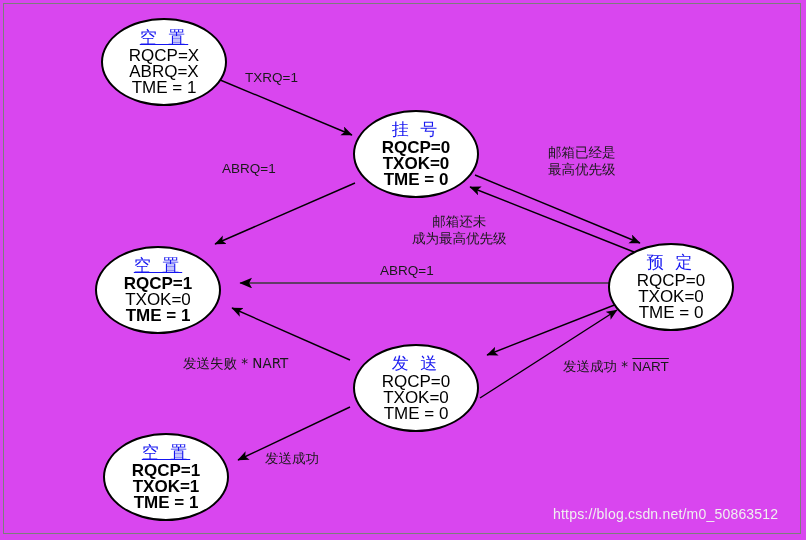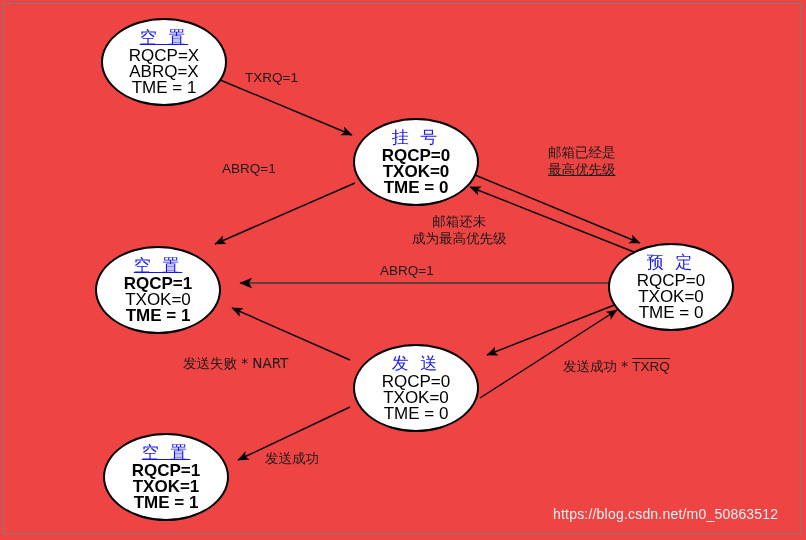--- a/index.html
+++ b/index.html
@@ -7,21 +7,21 @@
     padding: 0;
     background: #ffffff;
   }
   body {
     font-family: "Liberation Sans", "DejaVu Sans", sans-serif;
   }
   #canvas {
     position: relative;
     width: 806px;
     height: 540px;
-    background: #ef4444;
+    background: #d946ef;
     overflow: hidden;
   }
   #frame {
     position: absolute;
     left: 3px;
     top: 3px;
     width: 798px;
     height: 531px;
     border: 1px solid #7d7d7d;
     box-sizing: border-box;
@@ -127,21 +127,21 @@
     <line x1="350" y1="407" x2="238" y2="460" stroke="#000000" stroke-width="1.4" marker-end="url(#arrowhead)"></line>
   </svg>
 
   <div class="node" style="left:101px; top:18px; width:126px; height:88px;">
     <div class="node-title underlined">空 置</div>
     <div class="node-line">RQCP=X</div>
     <div class="node-line">ABRQ=X</div>
     <div class="node-line">TME = 1</div>
   </div>
 
-  <div class="node" style="left:353px; top:118px; width:126px; height:88px;">
+  <div class="node" style="left:353px; top:110px; width:126px; height:88px;">
     <div class="node-title">挂 号</div>
     <div class="node-line bold">RQCP=0</div>
     <div class="node-line bold">TXOK=0</div>
     <div class="node-line bold">TME = 0</div>
   </div>
 
   <div class="node" style="left:95px; top:246px; width:126px; height:88px;">
     <div class="node-title underlined">空 置</div>
     <div class="node-line bold">RQCP=1</div>
     <div class="node-line">TXOK=0</div>
@@ -172,39 +172,39 @@
   <div class="edge-label" style="left:245px; top:69px;">
     <span>TXRQ=1</span>
   </div>
 
   <div class="edge-label" style="left:222px; top:160px;">
     <span>ABRQ=1</span>
   </div>
 
   <div class="edge-label center" style="left:532px; top:144px;">
     <div class="cjk">邮箱已经是</div>
-    <div class="cjk" style="margin-left:16px;text-decoration:underline;">最高优先级</div>
+    <div class="cjk" style="margin-left:16px;">最高优先级</div>
   </div>
 
   <div class="edge-label" style="left:412px; top:213px;">
     <div class="cjk">邮箱还未</div>
     <div class="cjk">成为最高优先级</div>
   </div>
 
   <div class="edge-label" style="left:380px; top:262px;">
     <span>ABRQ=1</span>
   </div>
 
 
   <div class="edge-label" style="left:183px; top:355px;">
     <span class="cjk">发送失败 * NART</span>
   </div>
 
   <div class="edge-label" style="left:563px; top:358px;">
-    <span class="cjk">发送成功 * </span><span class="ovl">TXRQ</span>
+    <span class="cjk">发送成功 * </span><span class="ovl">NART</span>
   </div>
 
   <div class="edge-label" style="left:265px; top:450px;">
     <span class="cjk">发送成功</span>
   </div>
 
   <div id="watermark">https://blog.csdn.net/m0_50863512</div>
 
 </div>
 

